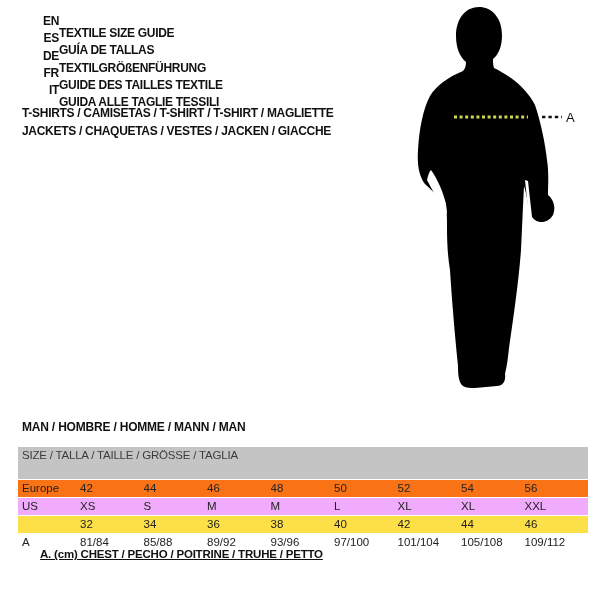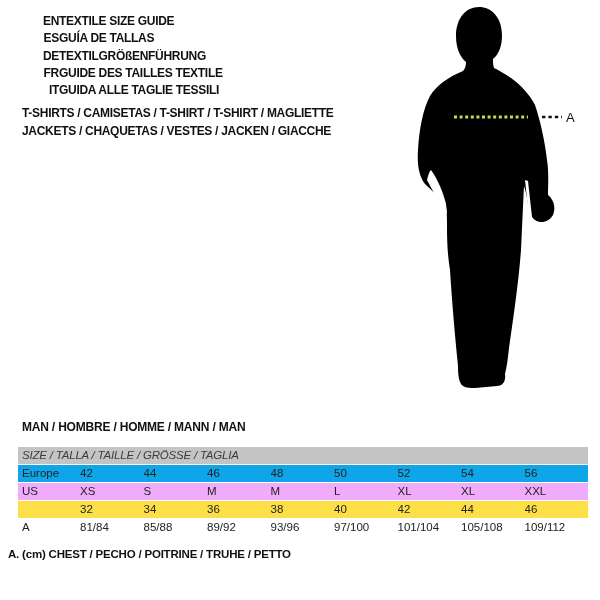--- a/index.html
+++ b/index.html
@@ -4,39 +4,39 @@
 <style>
   html,body{margin:0;padding:0;background:#fff;}
   .page{
     position:relative;width:600px;height:600px;background:#ffffff;overflow:hidden;
     font-family:"Liberation Sans","DejaVu Sans",sans-serif;color:#111;
   }
   
   .lang-list{position:absolute;left:22px;top:13px;}
   .lang-row{display:flex;height:17.3px;line-height:17.3px;text-align:right;}
   .lang-code{width:37px;font-size:12px;font-weight:700;letter-spacing:-0.3px;}
-  .lang-label{font-size:12px;font-weight:700;letter-spacing:-0.3px;white-space:nowrap;}
+  .lang-label{font-size:12px;font-weight:700;letter-spacing:-0.3px;white-space:nowrap;margin-top:12px;}
   
   .categories{position:absolute;left:22px;top:105px;}
   .cat-line{font-size:12px;font-weight:700;letter-spacing:-0.3px;line-height:17.5px;white-space:nowrap;}
   
   .figure-wrap{position:absolute;left:390px;top:0;width:210px;height:400px;}
   
   .section-title{position:absolute;left:22px;top:420px;font-size:12px;font-weight:700;letter-spacing:-0.2px;}
   
   .size-table{position:absolute;left:18px;top:447px;width:570px;}
-  .thead{height:17px;line-height:17px;padding-left:4px;font-size:11.5px;font-weight:500;
-         color:#3c3c3c;letter-spacing:-0.2px;font-style:italic;}
+  .thead{height:32px;line-height:17px;padding-left:4px;font-size:11.5px;font-weight:500;
+         color:#3c3c3c;letter-spacing:-0.2px;}
   .trow{display:grid;grid-template-columns:62px repeat(8,1fr);height:17px;line-height:17px;
         font-size:11.5px;border-top:1px solid #fff;}
   .cell{overflow:hidden;white-space:nowrap;}
   .rowlabel{padding-left:4px;text-align:left;color:#222;}
   .val{text-align:left;color:#222;}
   
-  .footnote{position:absolute;left:8px;top:548px;font-size:11.5px;font-weight:700;letter-spacing:-0.2px;}
+  .footnote{position:absolute;left:40px;top:548px;font-size:11.5px;font-weight:700;letter-spacing:-0.2px;text-decoration:underline;}
 </style>
 </head>
 <body>
 
 <div class="page">
 
   <div class="lang-list">
       <div class="lang-row">
         <span class="lang-code">EN</span>
         <span class="lang-label">TEXTILE SIZE GUIDE</span>
@@ -104,21 +104,21 @@
       <line x1="152" y1="117" x2="172" y2="117" stroke-width="2.4" stroke-dasharray="3.4,3" stroke="#111111"></line>
       <text x="176" y="122" font-size="13" font-weight="500" font-family="Liberation Sans, DejaVu Sans, sans-serif" fill="#111">A</text>
     </svg>
   </div>
 
   <div class="section-title">MAN / HOMBRE / HOMME / MANN / MAN</div>
 
   <div class="size-table">
     <div class="thead" style="background: rgb(196, 196, 196);">SIZE / TALLA / TAILLE / GRÖSSE / TAGLIA</div>
     <div>
-        <div class="trow" style="background: #0ea5e9;">
+        <div class="trow" style="background: #f97316;">
           <div class="cell rowlabel">Europe</div>
           <div class="cell val">42</div>
           <div class="cell val">44</div>
           <div class="cell val">46</div>
           <div class="cell val">48</div>
           <div class="cell val">50</div>
           <div class="cell val">52</div>
           <div class="cell val">54</div>
           <div class="cell val">56</div>
         </div>

